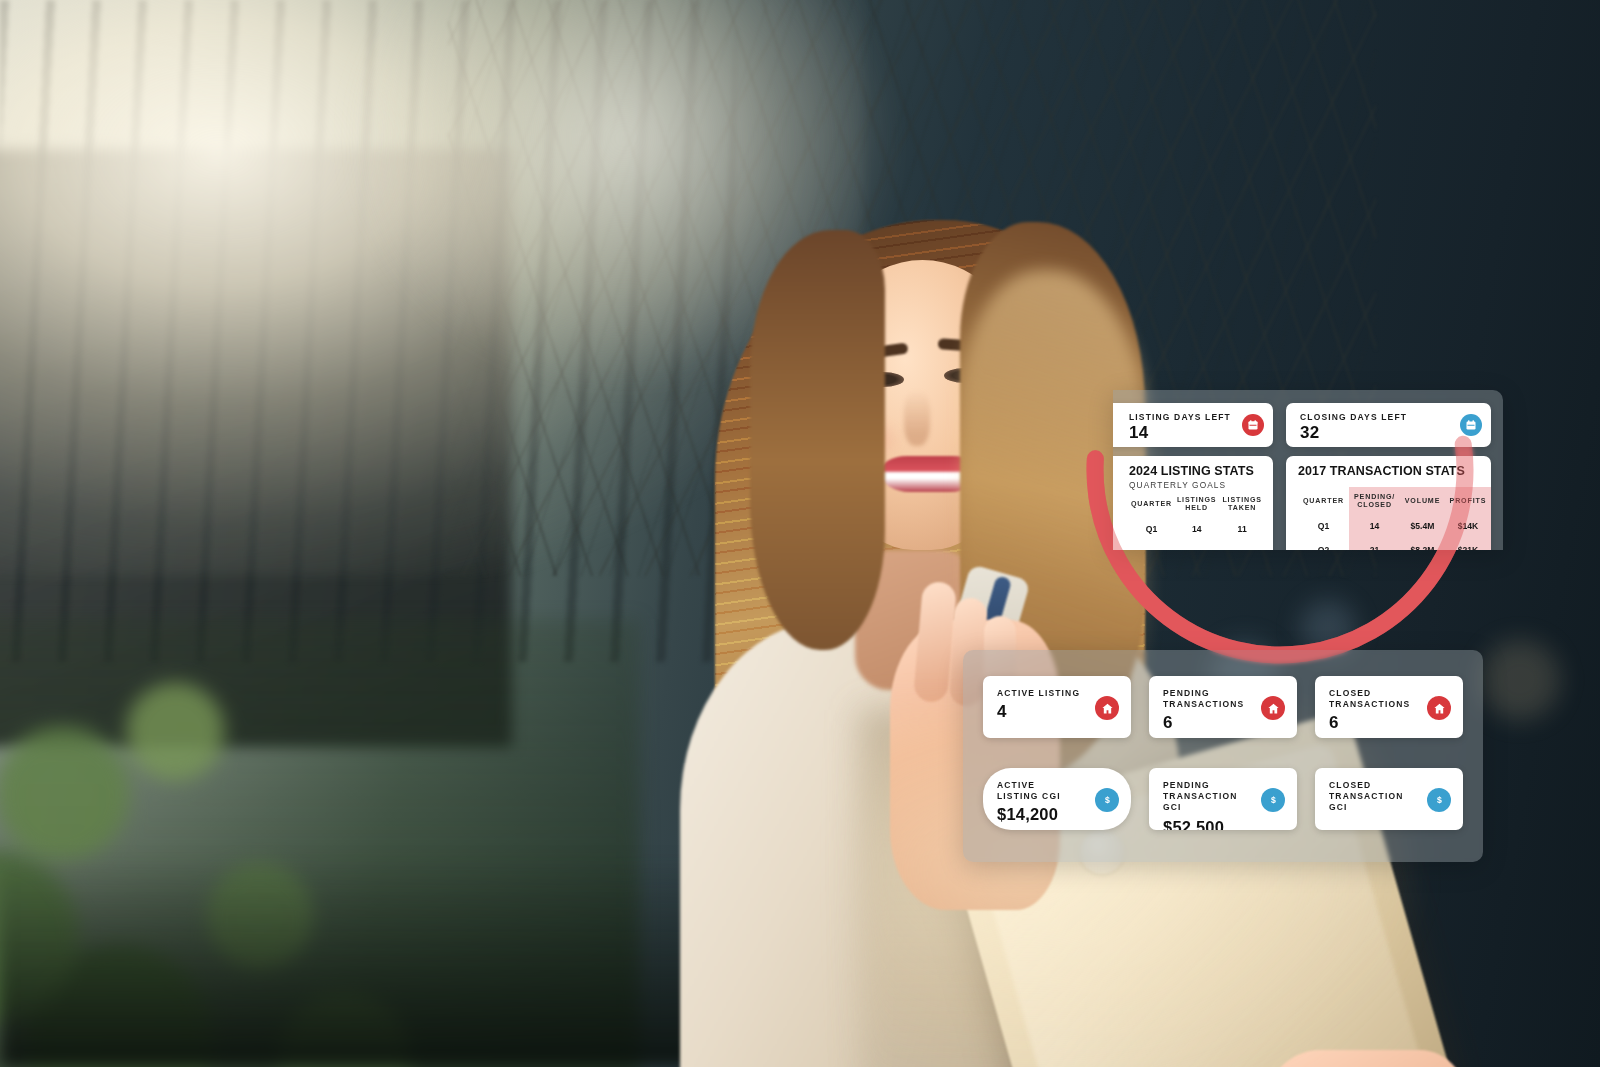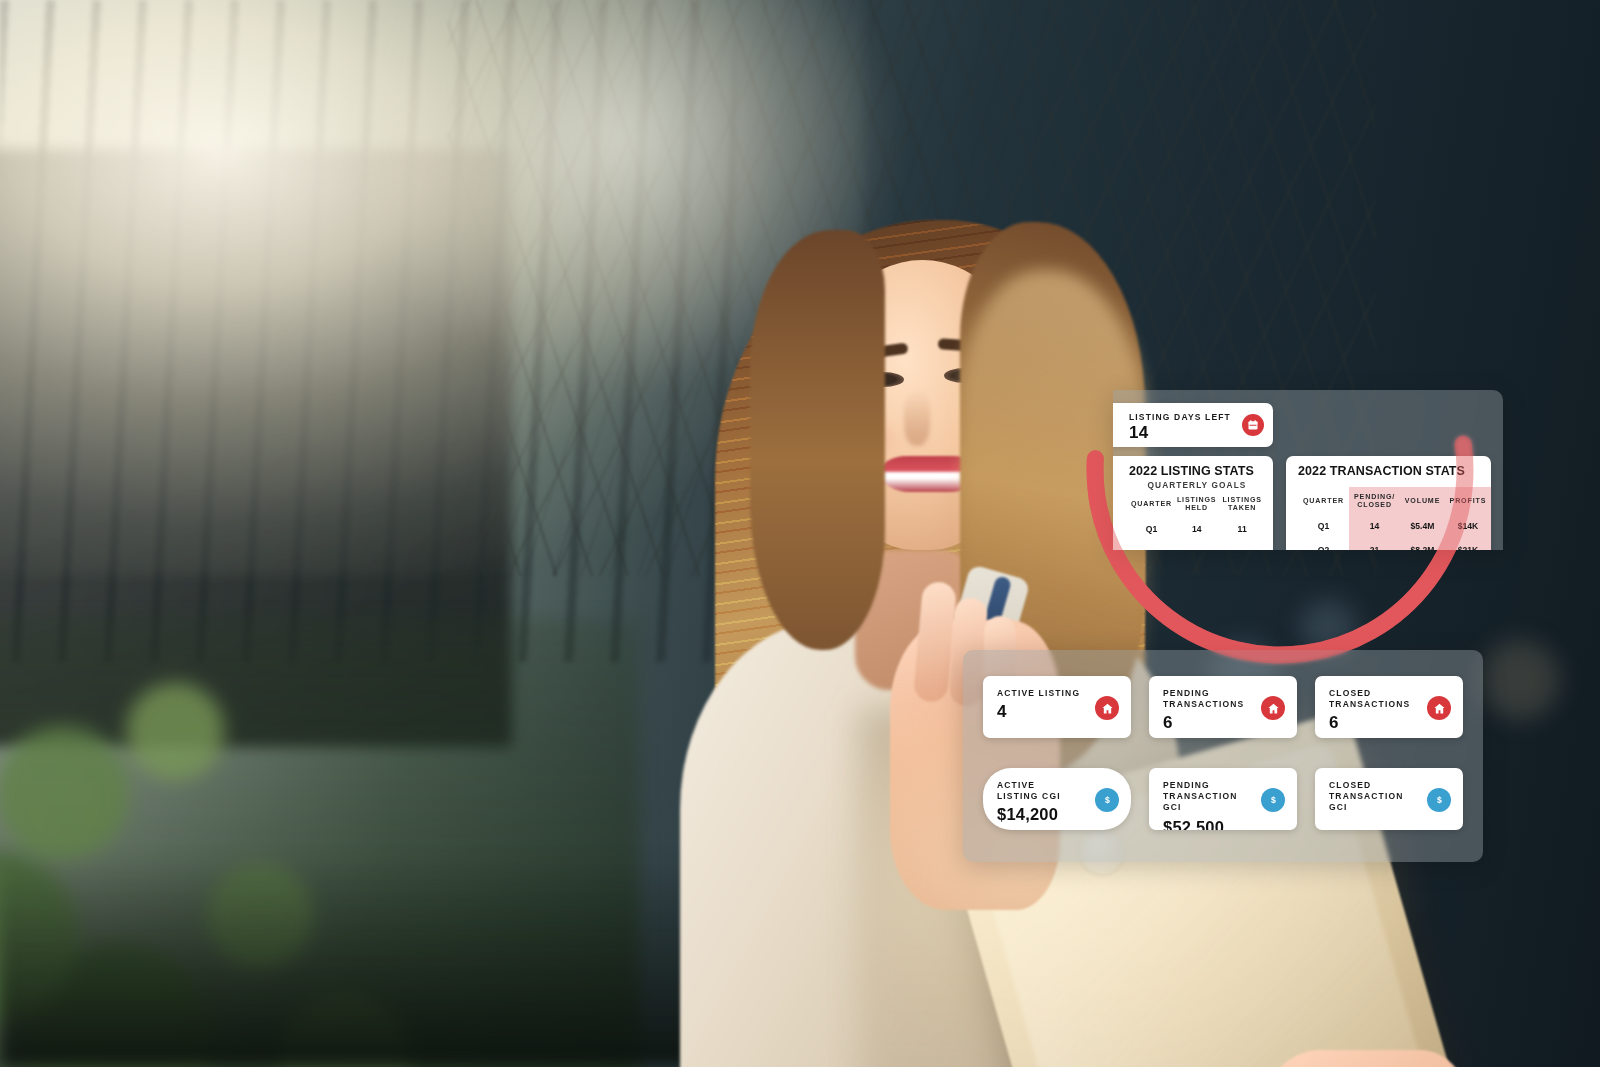--- a/index.html
+++ b/index.html
@@ -276,22 +276,22 @@
   .badge.red { background: #d8383c; }
   .badge.blue { background: #3aa0cf; }
   .badge svg { display: block; }
 
   
   .stats-title {
     font-size: 12.5px; font-weight: 700; color: #141414;
     letter-spacing: .1px;
   }
   .stats-sub {
-    font-size: 8.3px; font-weight: 700; color: #3c3c3c;
-    letter-spacing: 1.1px; margin-top: 2px; text-transform: uppercase; text-align: center;
+    font-size: 8.3px; font-weight: 400; color: #3c3c3c;
+    letter-spacing: 1.1px; margin-top: 2px; text-transform: uppercase;
   }
   table.stats { border-collapse: collapse; width: 100%; }
   table.stats th {
     font-size: 7.1px; font-weight: 700; color: #2b2b2b;
     letter-spacing: .85px; text-transform: uppercase;
     padding: 6px 2px 5px; text-align: center; white-space: pre-line;
     line-height: 8px;
   }
   table.stats td {
     font-size: 8.6px; font-weight: 700; color: #161616;
@@ -366,24 +366,38 @@
         <svg width="12" height="12" viewBox="0 0 24 24" fill="#ffffff">
           <rect x="3" y="5" width="18" height="16" rx="2.5"></rect>
           <rect x="3" y="5" width="18" height="5" rx="2" fill="#ffffff"></rect>
           <rect x="6" y="2.5" width="3" height="4.5" rx="1.2"></rect>
           <rect x="15" y="2.5" width="3" height="4.5" rx="1.2"></rect>
           <rect x="5" y="11.5" width="14" height="2" fill="#d8383c"></rect>
         </svg>
       </div>
     </div>
 
+    <div class="card" style="left:173px; top:13px; width:205px; height:44px;">
+      <div style="position:absolute; left:14px; top:9px;">
+        <div class="kpi-label">CLOSING DAYS LEFT</div>
+        <div class="kpi-value">32</div>
+      </div>
+      <div class="badge blue" style="right:9px; top:11px; width:22px; height:22px;">
+        <svg width="12" height="12" viewBox="0 0 24 24" fill="#ffffff">
+          <rect x="3" y="5" width="18" height="16" rx="2.5"></rect>
+          <rect x="6" y="2.5" width="3" height="4.5" rx="1.2"></rect>
+          <rect x="15" y="2.5" width="3" height="4.5" rx="1.2"></rect>
+          <rect x="5" y="11.5" width="14" height="2" fill="#3aa0cf"></rect>
+        </svg>
+      </div>
+    </div>
 
     <div class="card" style="left:-18px; top:66px; width:178px; height:110px;">
       <div style="position:absolute; left:34px; top:8px; right:8px;">
-        <div class="stats-title">2022 LISTING STATS</div>
+        <div class="stats-title">2024 LISTING STATS</div>
         <div class="stats-sub">QUARTERLY GOALS</div>
         <table class="stats">
           <thead>
               <tr id="ls-head">
                 <th>QUARTER</th>
                 <th>LISTINGS HELD</th>
                 <th>LISTINGS TAKEN</th>
               </tr>
             </thead>
           <tbody id="ls-body">
@@ -397,21 +411,21 @@
                 <td>20</td>
                 <td>16</td>
               </tr>
             </tbody>
         </table>
       </div>
     </div>
 
     <div class="card" style="left:173px; top:66px; width:205px; height:110px;">
       <div style="position:absolute; left:12px; top:8px; right:0;">
-        <div class="stats-title">2022 TRANSACTION STATS</div>
+        <div class="stats-title">2017 TRANSACTION STATS</div>
         <table class="stats" style="margin-top:9px;">
           <thead>
               <tr id="ts-head">
                 <th>QUARTER</th>
                 <th class="hl">PENDING/
 CLOSED</th>
                 <th class="hl">VOLUME</th>
                 <th class="hl">PROFITS</th>
               </tr>
             </thead>

